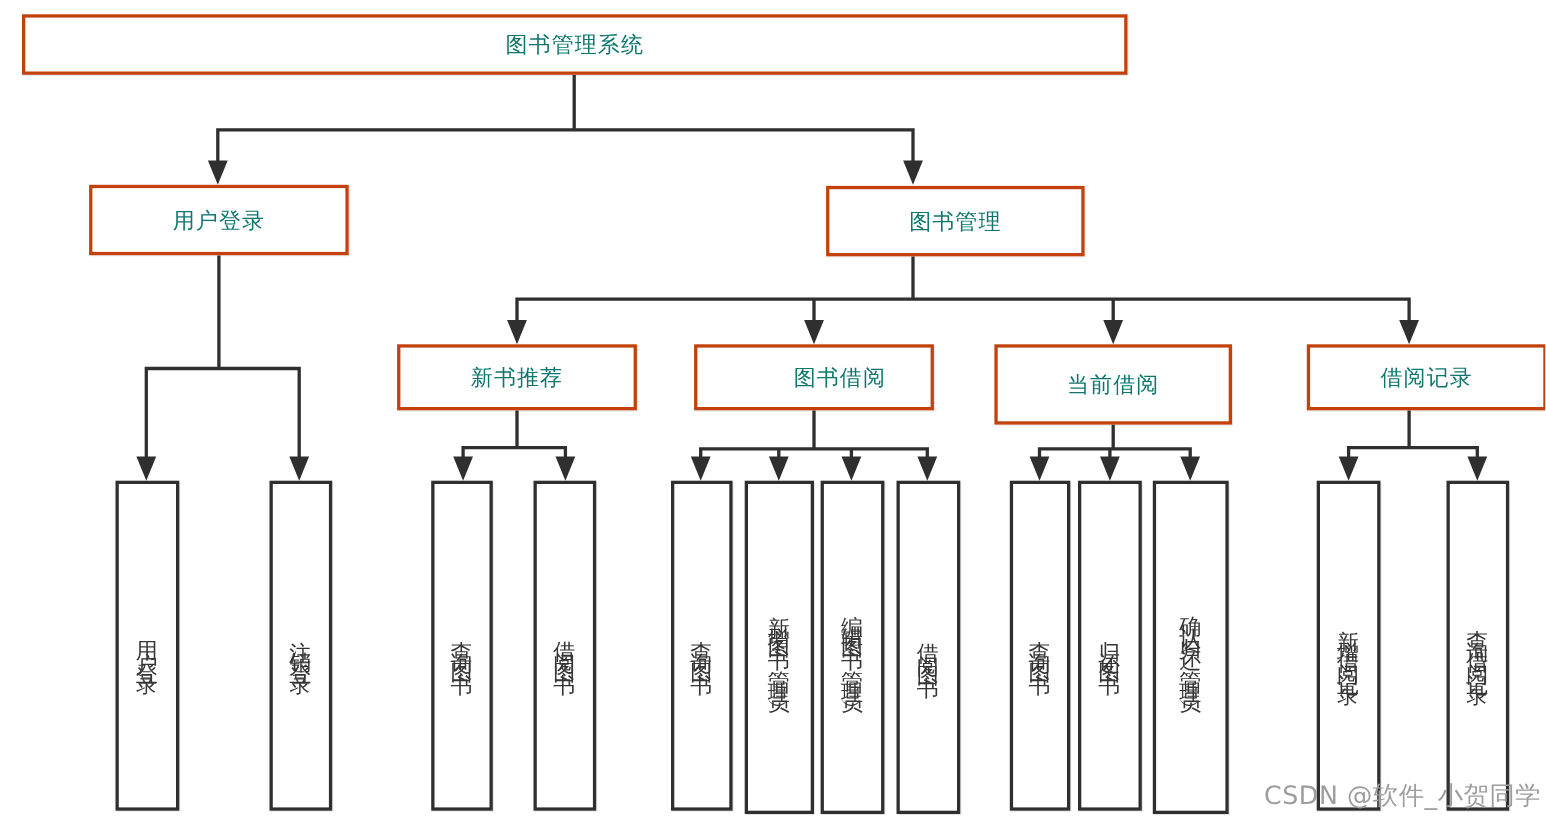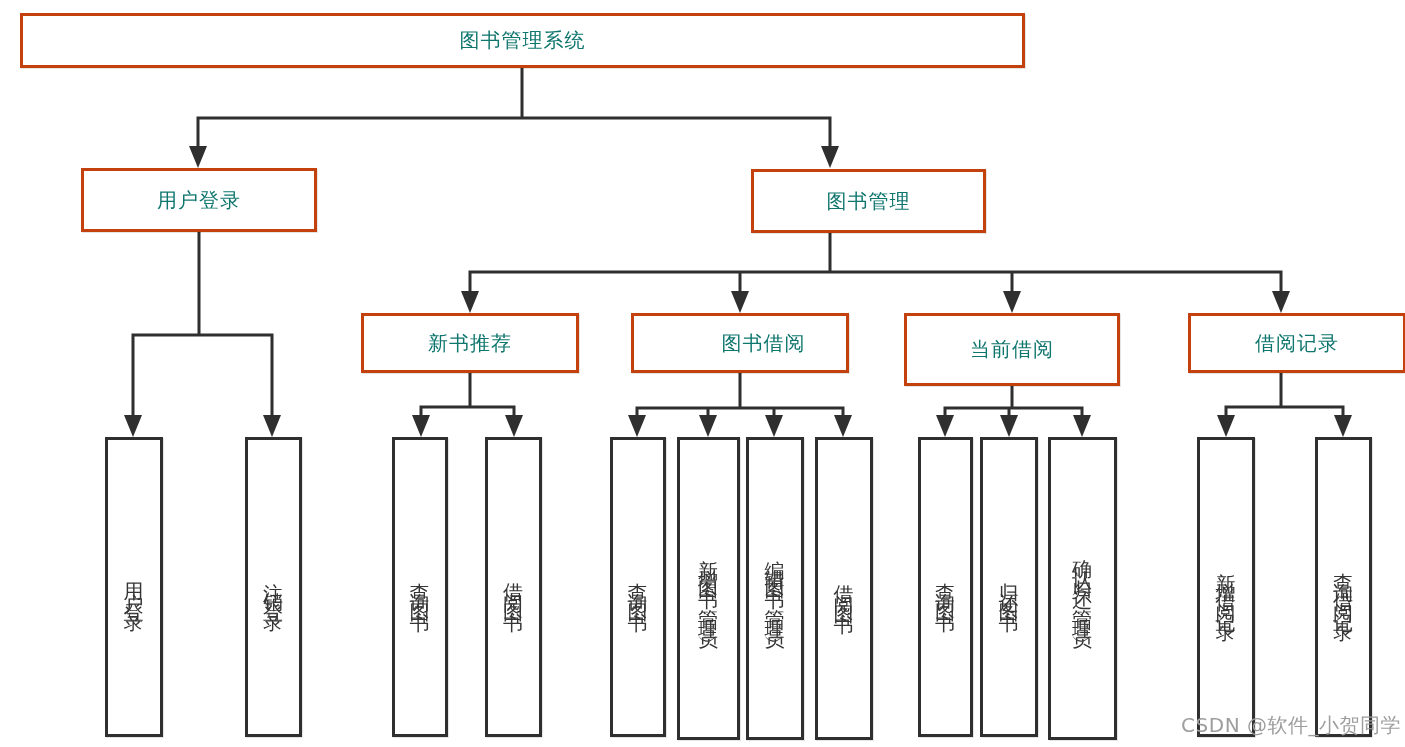--- a/index.html
+++ b/index.html
@@ -34,21 +34,21 @@
   .vbox span{
     writing-mode:vertical-rl;
     font-size:20px;color:#353535;
     letter-spacing:10px;
     line-height:1;
     white-space:nowrap;
   }
   .watermark{
     position:absolute;
     right:4px;bottom:8px;
-    font-size:20px;
+    font-size:23px;
     color:#9d9d9d;
     z-index:2;
     letter-spacing:0.5px;
     white-space:nowrap;
     text-align:right;
   }
 </style>
 </head>
 <body>
 

